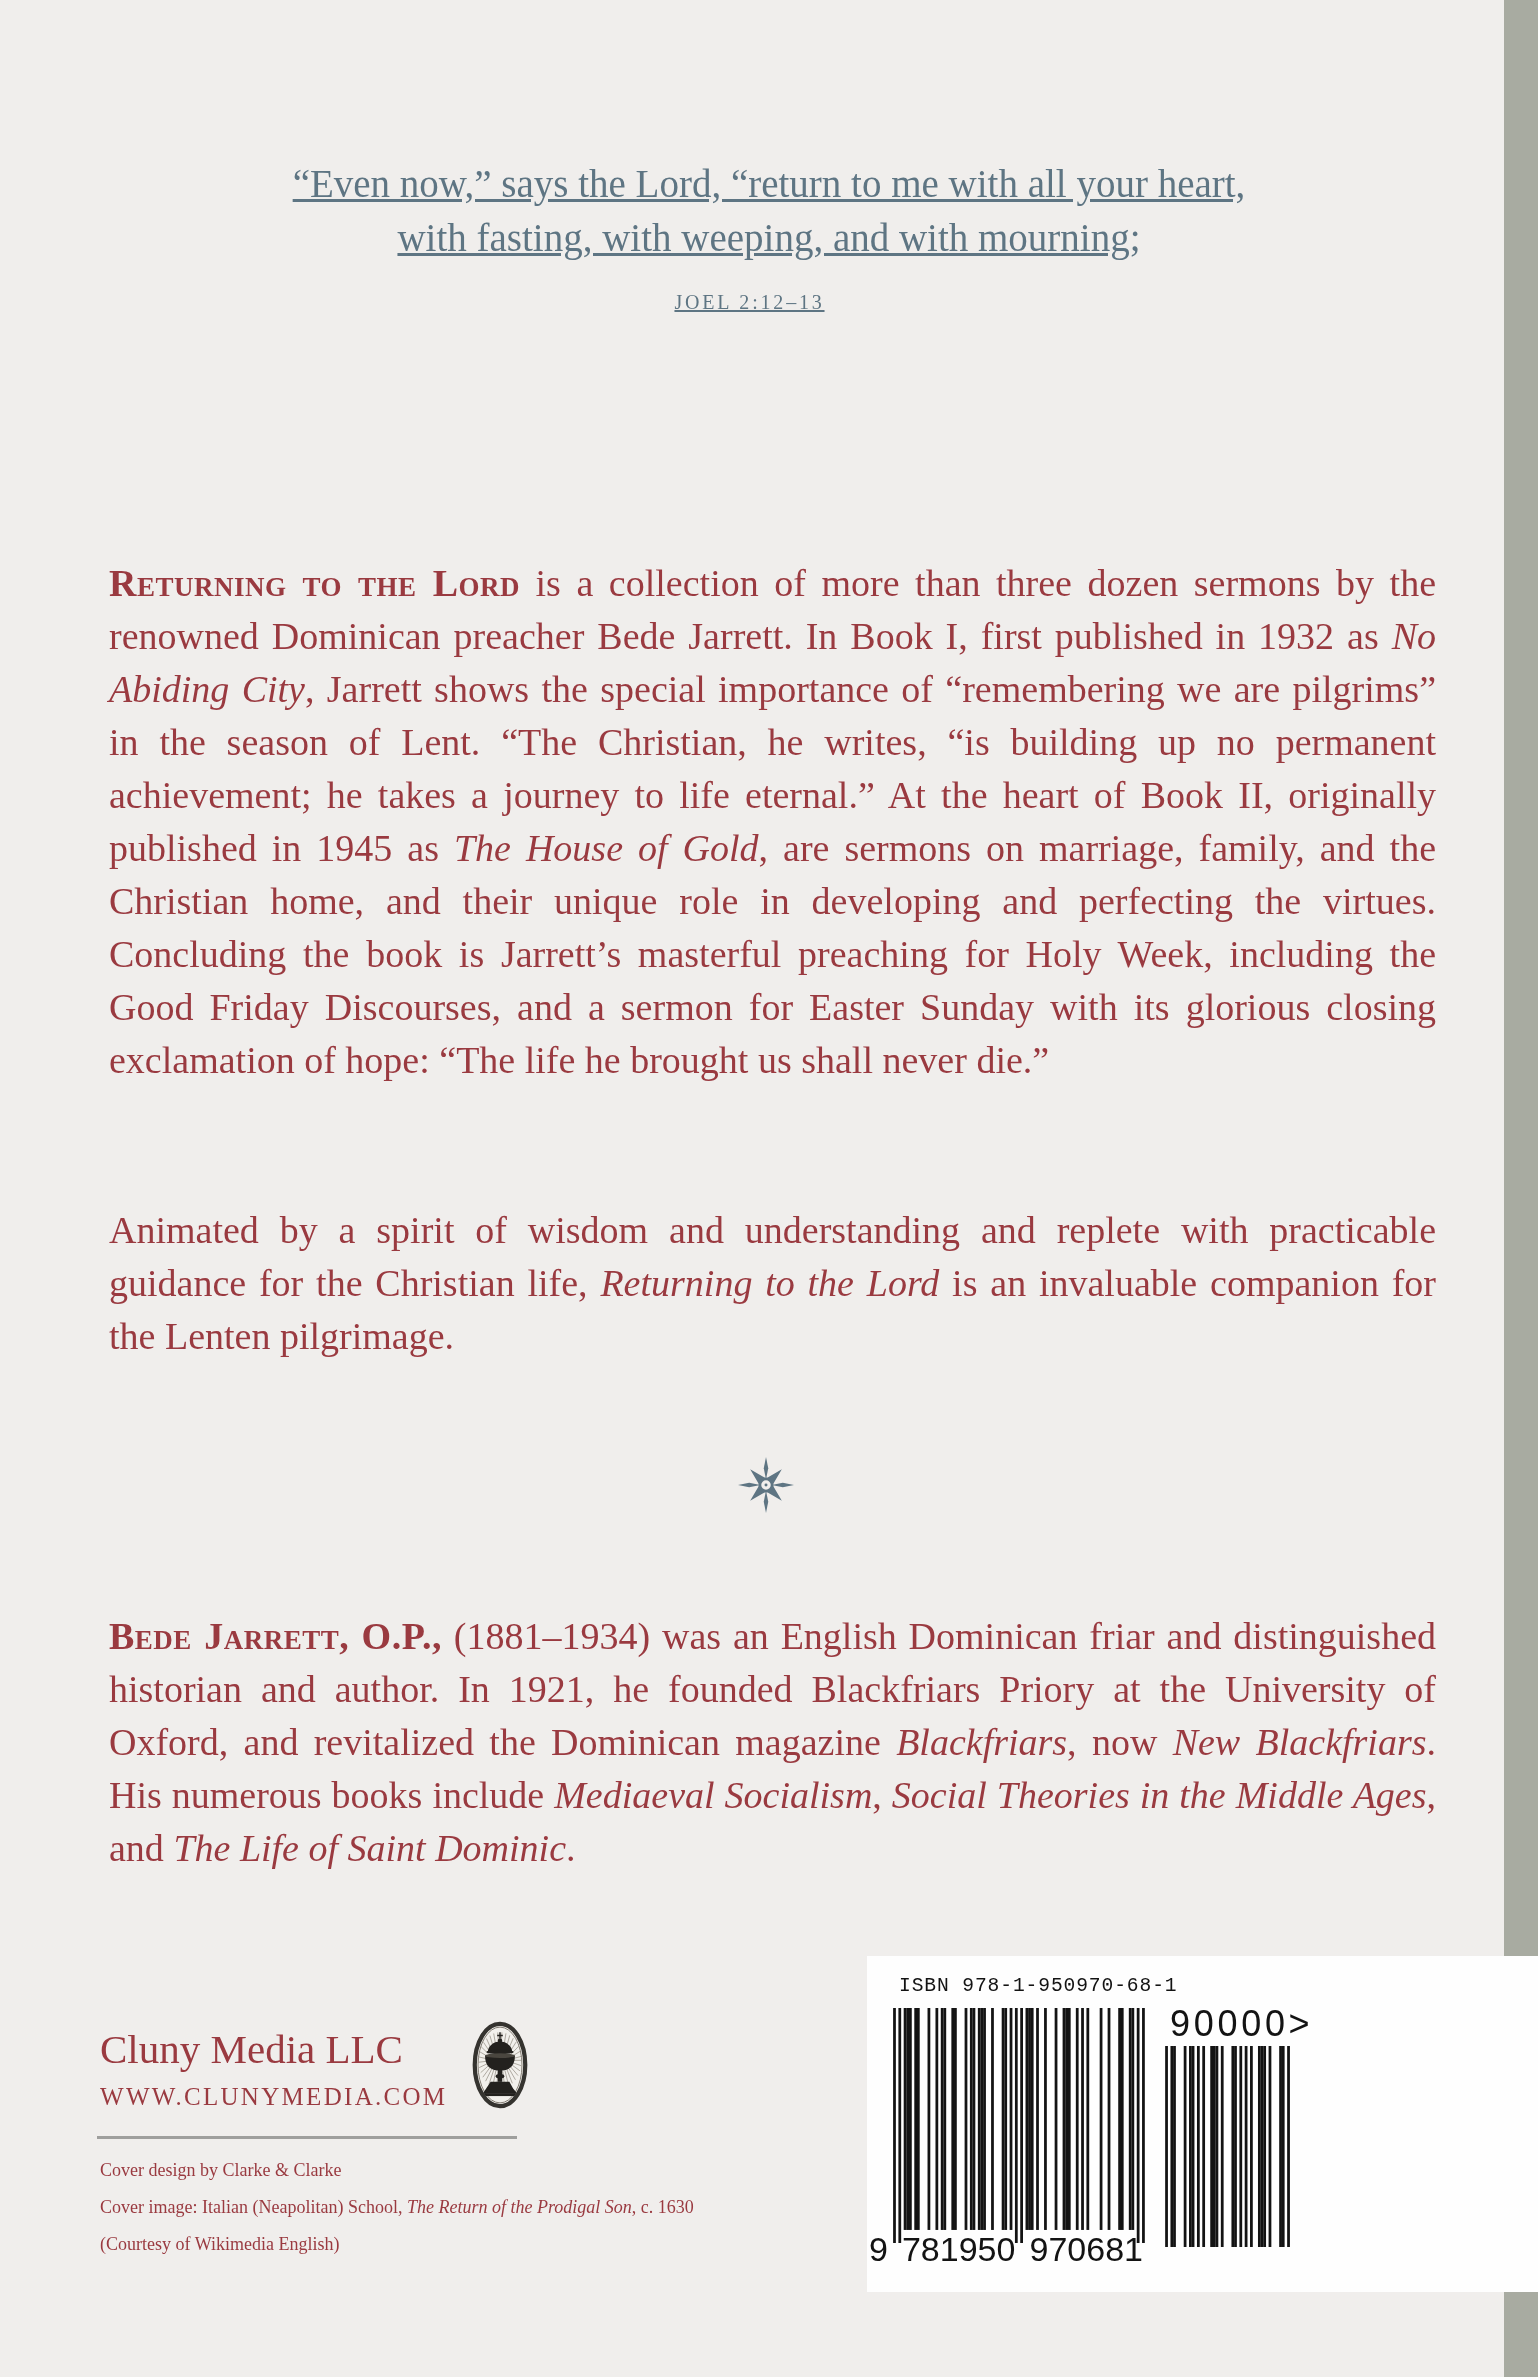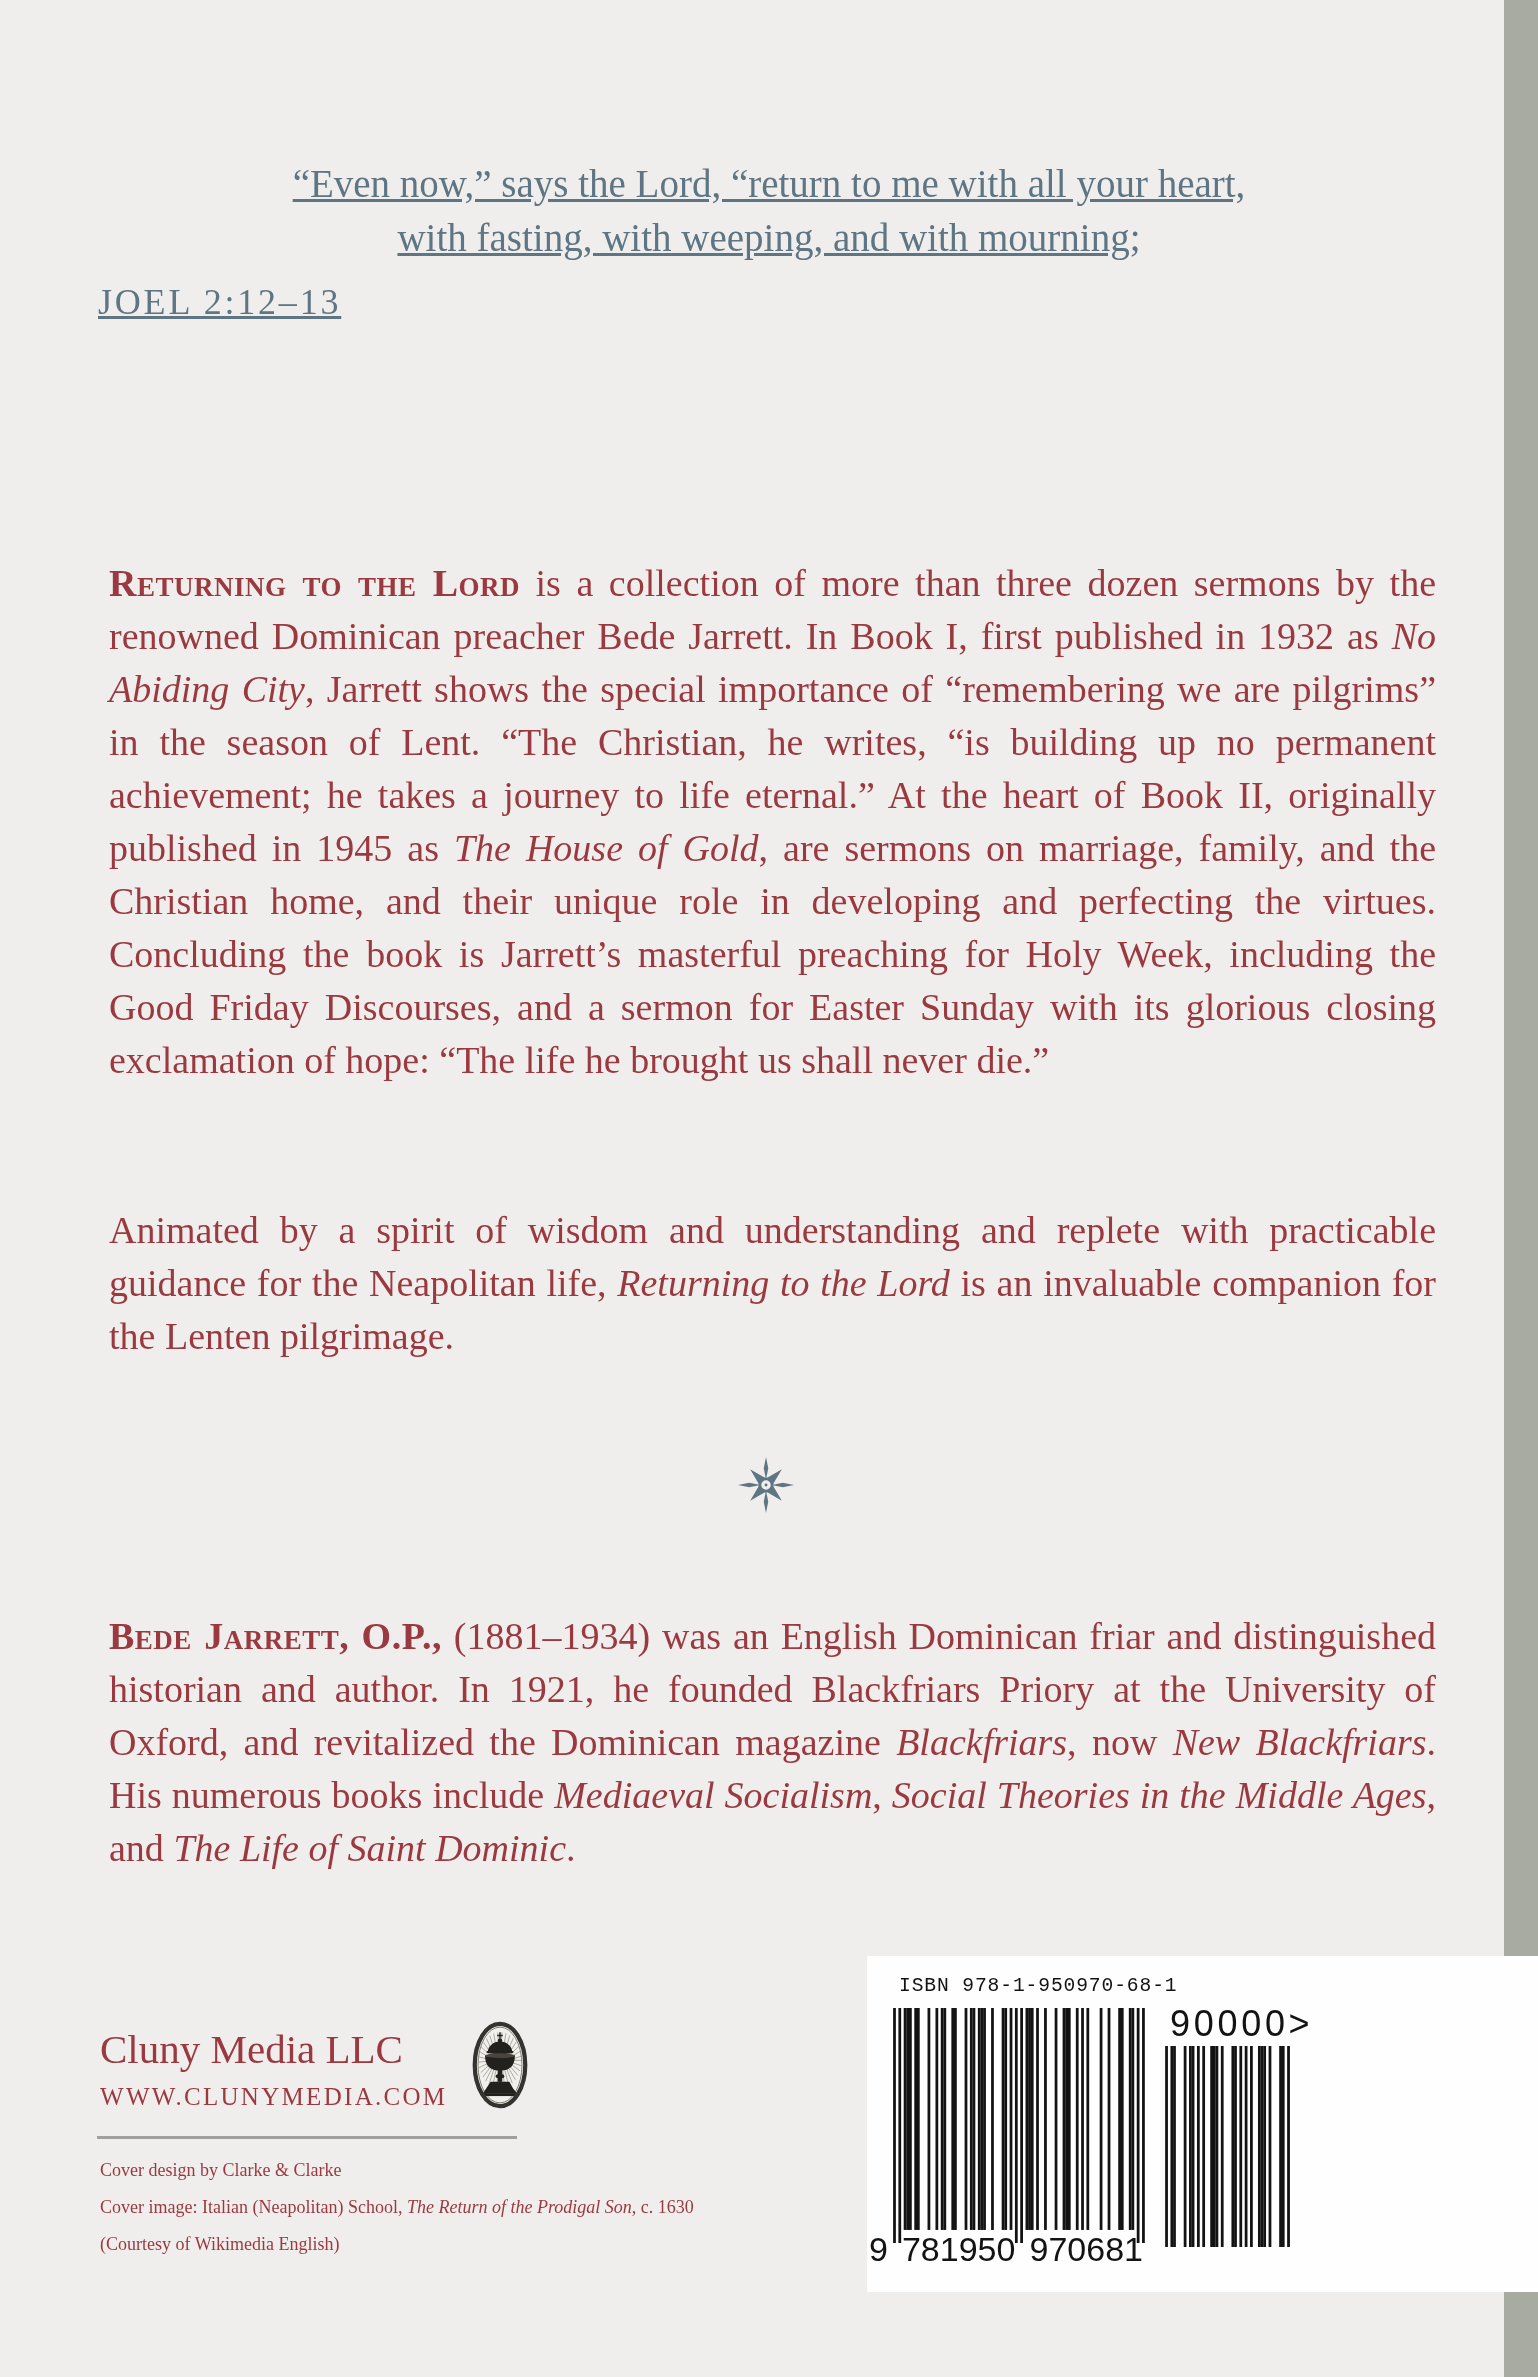--- a/index.html
+++ b/index.html
@@ -26,22 +26,22 @@
     background:var(--strip);
   }
   
   .quote-block{
     position:absolute;left:98px;top:157px;width:1342px;
     text-align:center;color:var(--blue);
     font-size:39px;line-height:54px;text-decoration:underline;
   }
   .quote-line{white-space:nowrap;}
   .quote-attr{
-    margin-top:20.5px;text-align:left;padding-right:39px;
-    font-size:36px;letter-spacing:2.8px;line-height:32px;
+    margin-top:20.5px;text-align:center;padding-right:39px;
+    font-size:20px;letter-spacing:2.8px;line-height:32px;
   }
   
   .body-text{
     position:absolute;left:109px;width:1327px;margin:0;
     color:var(--red);font-size:38px;line-height:53px;
     text-align:justify;hyphens:none;
   }
   .para1{top:557px;}
   .para2{top:1204px;}
   .bio{top:1610px;}
@@ -98,21 +98,21 @@
 
   <div class="edge-strip"></div>
 
   <div class="quote-block">
     <div class="quote-line">“Even now,” says the Lord, “return to me with all your heart,</div>
     <div class="quote-line">with fasting, with weeping, and with mourning;</div>
     <div class="quote-attr">JOEL 2:12–13</div>
   </div>
 
   <p class="body-text para1"><span class="sc">Returning to the Lord</span><span> is a collection of more than three dozen sermons by the renowned Dominican preacher Bede Jarrett. In Book I, first published in 1932 as </span><span class="i">No Abiding City</span><span>, Jarrett shows the special importance of “remembering we are pilgrims” in the season of Lent. “The Christian, he writes, “is building up no permanent achievement; he takes a journey to life eternal.” At the heart of Book II, originally published in 1945 as </span><span class="i">The House of Gold</span><span>, are sermons on marriage, family, and the Christian home, and their unique role in developing and perfecting the virtues. Concluding the book is Jarrett’s masterful preaching for Holy Week, including the Good Friday Discourses, and a sermon for Easter Sunday with its glorious closing exclamation of hope: “The life he brought us shall never die.”</span></p>
-  <p class="body-text para2"><span>Animated by a spirit of wisdom and understanding and replete with practicable guidance for the Neapolitan life, </span><span class="i">Returning to the Lord</span><span> is an invaluable companion for the Lenten pilgrimage.</span></p>
+  <p class="body-text para2"><span>Animated by a spirit of wisdom and understanding and replete with practicable guidance for the Christian life, </span><span class="i">Returning to the Lord</span><span> is an invaluable companion for the Lenten pilgrimage.</span></p>
 
   <div class="ornament">
     <svg width="56" height="56" viewBox="-30 -30 60 60">
       <g fill="#5e7583" stroke="none">
         <g transform="rotate(45)">
           <path d="M0,-24 L5,-5 L24,0 L5,5 L0,24 L-5,5 L-24,0 L-5,-5 Z"></path>
         </g>
         <path d="M0,-30 L2.4,-18 L0,-6 L-2.4,-18 Z"></path>
         <path d="M0,30 L2.4,18 L0,6 L-2.4,18 Z"></path>
         <path d="M-30,0 L-18,2.4 L-6,0 L-18,-2.4 Z"></path>

